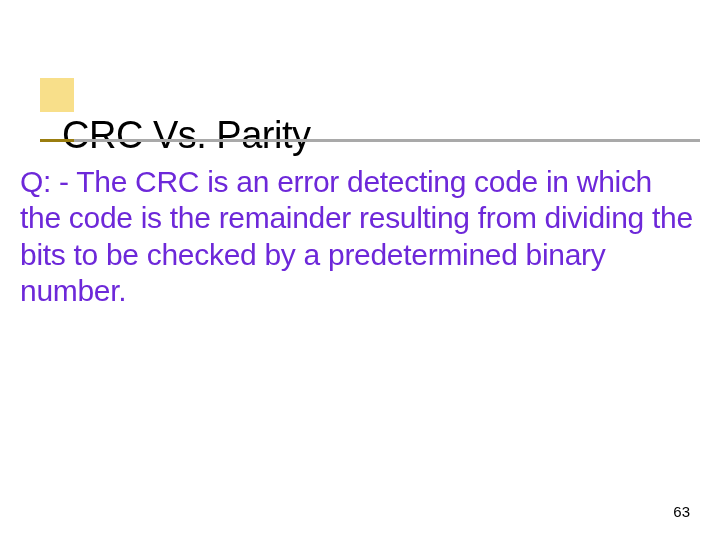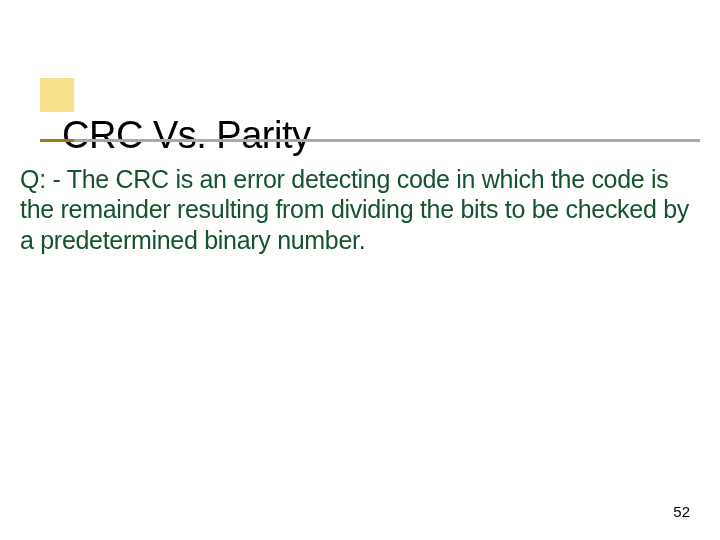--- a/index.html
+++ b/index.html
@@ -50,23 +50,23 @@
       left: 40px;
       width: 34px;
       height: 3px;
       background: #9a7d0f;
     }
     .body-text {
       position: absolute;
       top: 164px;
       left: 20px;
       width: 680px;
-      font-size: 25px;
+      font-size: 30px;
       line-height: 1.21;
-      color: #14532d;
+      color: #6d28d9;
       letter-spacing: -0.3px;
     }
     .page-number {
       position: absolute;
       bottom: 20px;
       right: 30px;
       font-size: 15px;
       color: #000000;
       font-family: Arial, sans-serif;
     }
@@ -78,13 +78,13 @@
 
 <div class="title-wrap">
   <h1 class="title">CRC Vs. Parity</h1>
 </div>
 
 <div class="underline-gray"></div>
 <div class="underline-accent"></div>
 
 <div class="body-text">Q: - The CRC is an error detecting code in which the code is the remainder resulting from dividing the bits to be checked by a predetermined binary number.</div>
 
-<div class="page-number">52</div>
+<div class="page-number">63</div>
 
 </body></html>

